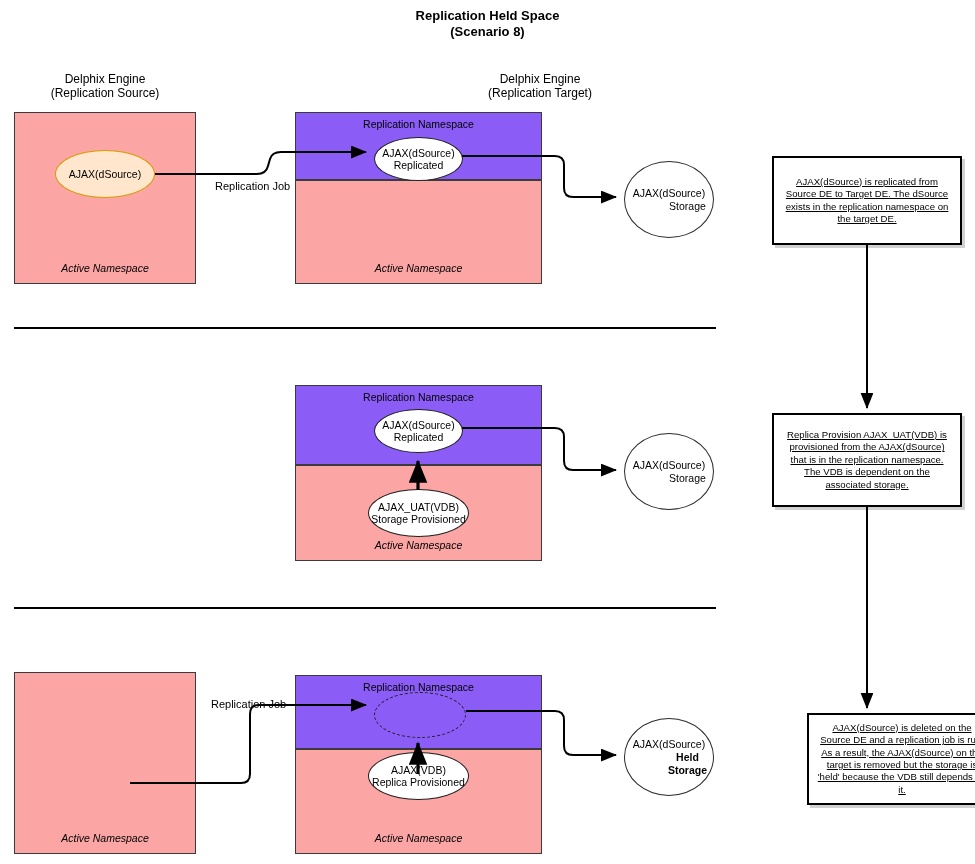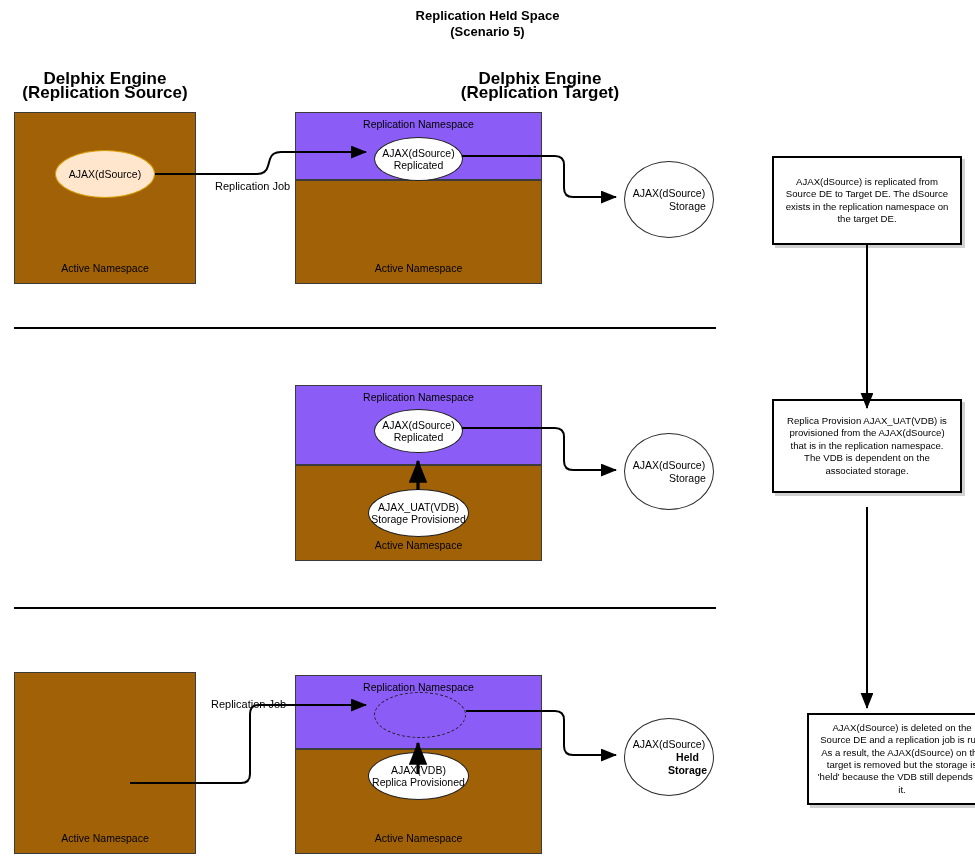--- a/index.html
+++ b/index.html
@@ -25,34 +25,34 @@
   .diagram-title {
     left: 0; top: 8px; width: 975px;
     text-align: center;
     font-size: 13px;
     font-weight: bold;
     line-height: 16px;
     white-space: pre-line;
   }
   .col-header {
     text-align: center;
-    font-size: 17px;
-    font-weight: bold;
+    font-size: 12px;
+    font-weight: normal;
     line-height: 14px;
     white-space: pre-line;
   }
 
   
   .ns-box {
     box-sizing: border-box;
     border: 1.4px solid #3b3b3b;
     background: #d5e8d4;
   }
   .ns-box.blue { background: #8b5cf6; }
-  .ns-box.green { background: #a16207; }
+  .ns-box.green { background: #fca5a5; font-style: italic; }
   .ns-label {
     position: absolute;
     left: 0; width: 100%;
     text-align: center;
     font-size: 10.5px;
     line-height: 13px;
     color: #000;
   }
 
   
@@ -101,20 +101,21 @@
     border: 2px solid #000000;
     background: #ffffff;
     box-shadow: 3px 3px 0 rgba(0,0,0,0.18);
     display: flex;
     align-items: center;
     justify-content: center;
     text-align: center;
     padding: 6px 8px;
     font-size: 9.6px;
     line-height: 12.4px;
+    text-decoration: underline;
   }
 
   
   .hr {
     height: 0;
     border-top: 2.2px solid #000;
   }
 
   
   .edge-label {
@@ -130,21 +131,21 @@
     width: 975px; height: 864px;
     pointer-events: none;
   }
 </style>
 </head>
 <body>
 
 <div id="canvas">
 
   <div class="abs diagram-title">Replication Held Space
-(Scenario 5)</div>
+(Scenario 8)</div>
 
   <div class="abs col-header" style="left:14px; top:72px; width:182px;">Delphix Engine
 (Replication Source)</div>
   <div class="abs col-header" style="left:395px; top:72px; width:290px;">Delphix Engine
 (Replication Target)</div>
 
   <div class="abs ns-box green" style="left:14px; top:112px; width:182px; height:172px;">
     <div class="ns-label" style="bottom:8px;">Active Namespace</div>
   </div>
 
@@ -187,21 +188,21 @@
   <div class="abs ellipse" style="left:368px; top:489px; width:101px; height:48px;">AJAX_UAT(VDB)
 Storage Provisioned</div>
 
   <div class="abs circle" style="left:624px; top:433px; width:90px; height:77px;">
     <div>
       <span class="l1">AJAX(dSource)</span>
       <span class="l2">Storage</span>
     </div>
   </div>
 
-  <div class="abs note" style="left:772px; top:399px; width:190px; height:94px;">Replica Provision AJAX_UAT(VDB) is provisioned from the AJAX(dSource) that is in the replication namespace.  The VDB is dependent on the associated storage.</div>
+  <div class="abs note" style="left:772px; top:413px; width:190px; height:94px;">Replica Provision AJAX_UAT(VDB) is provisioned from the AJAX(dSource) that is in the replication namespace.  The VDB is dependent on the associated storage.</div>
 
   <div class="abs hr" style="left:14px; top:607px; width:702px;"></div>
 
   <div class="abs ns-box green" style="left:14px; top:672px; width:182px; height:182px;">
     <div class="ns-label" style="bottom:8px;">Active Namespace</div>
   </div>
 
   <div class="abs edge-label" style="left:211px; top:698px;">Replication Job</div>
 
   <div class="abs ns-box blue" style="left:295px; top:675px; width:247px; height:74px;">

